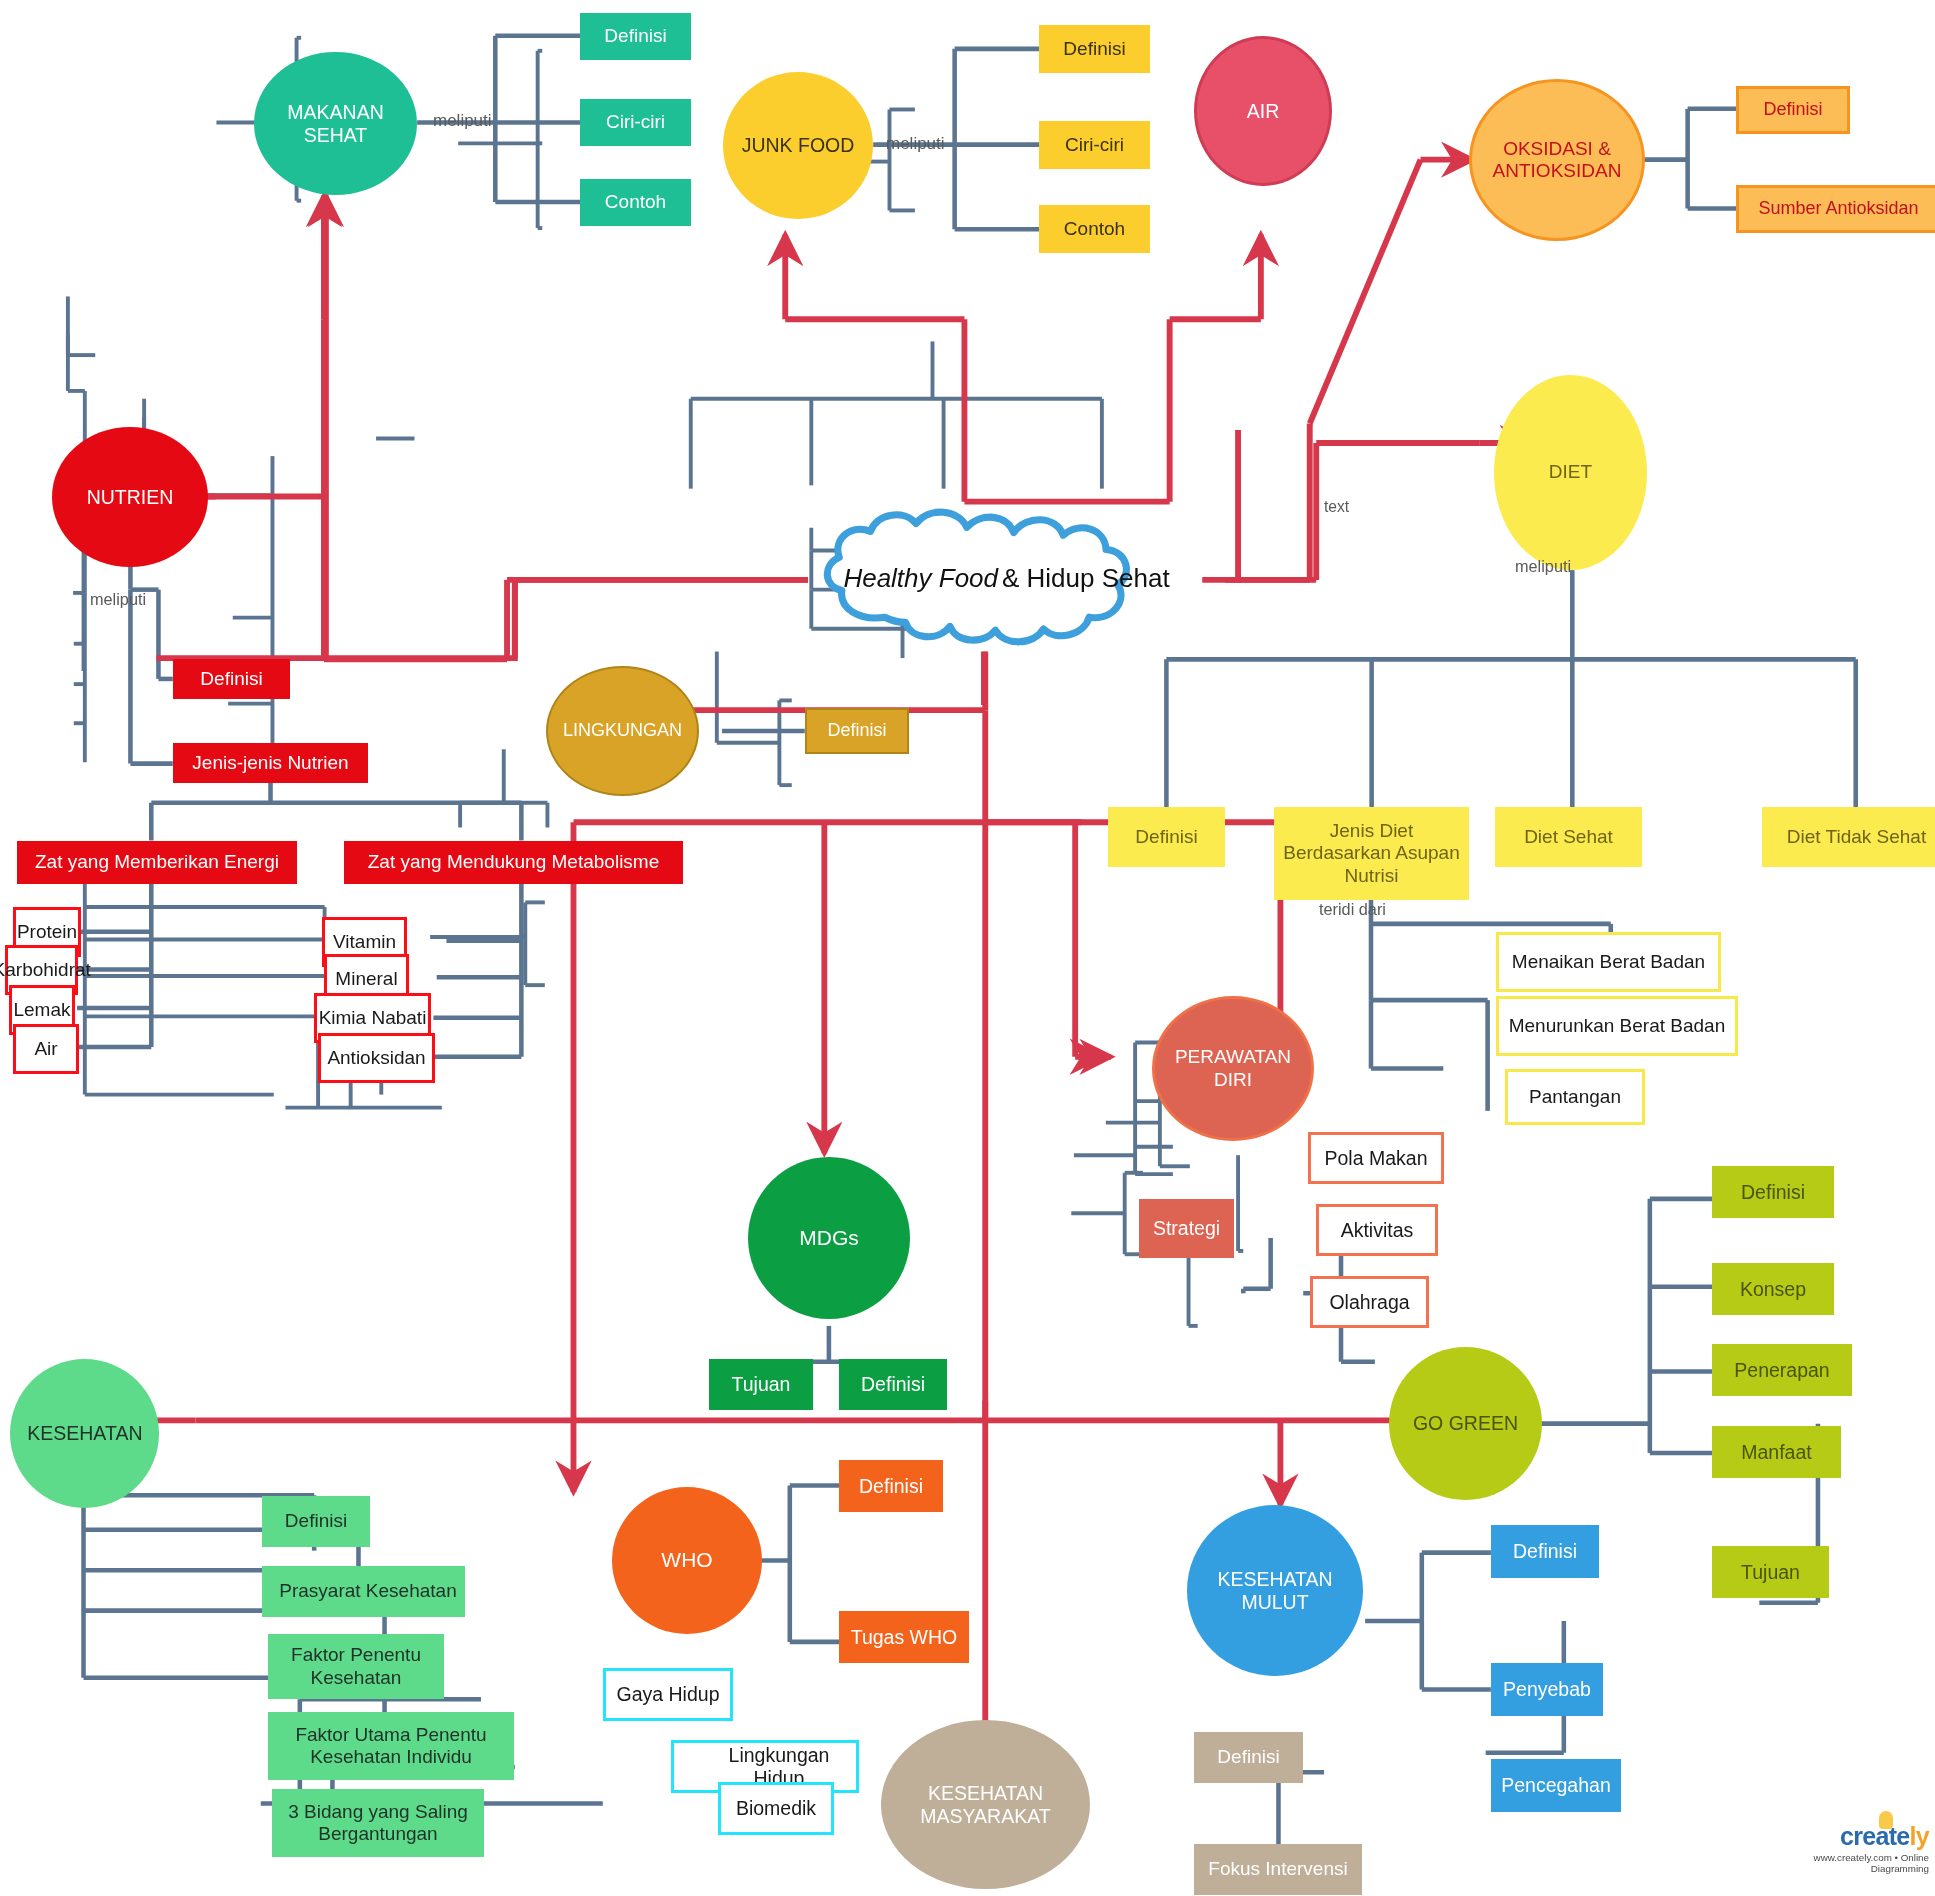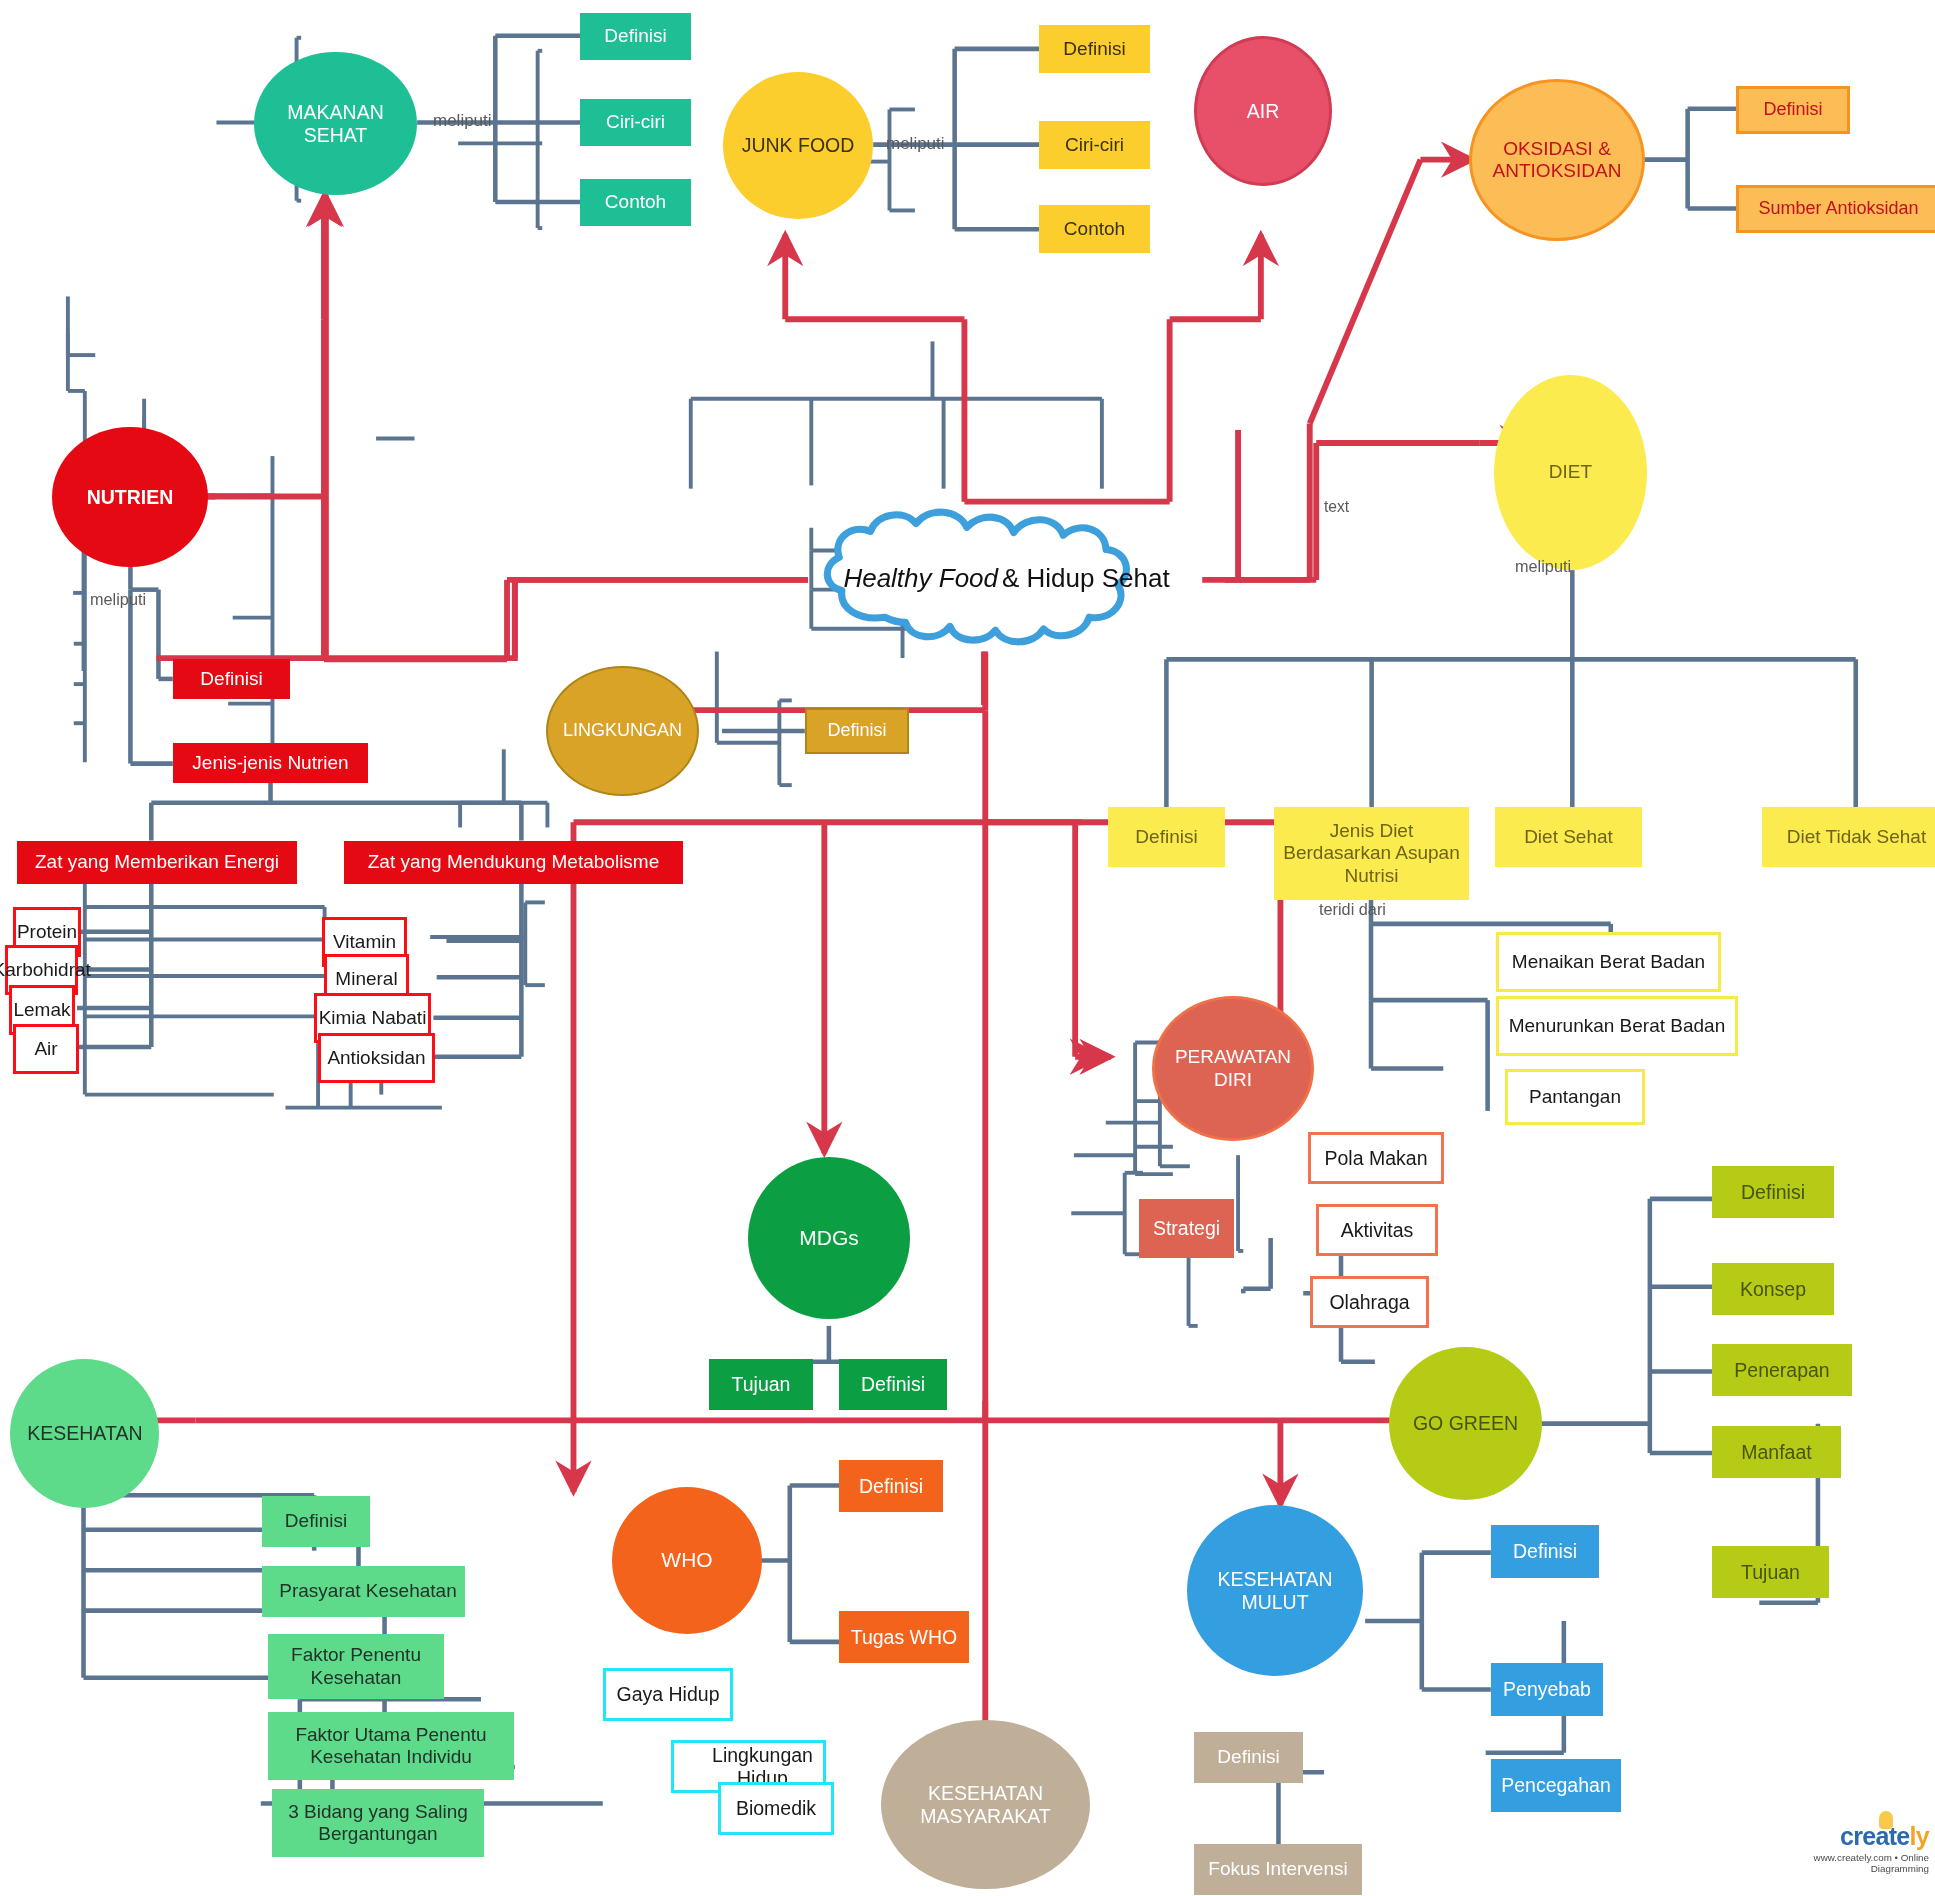--- a/index.html
+++ b/index.html
@@ -13,21 +13,21 @@
   .rect{}
   .lbl{position:absolute;color:#5a5a5a;font-size:17px;white-space:nowrap;}
 
   
   .c-teal{background:#1fbf95;color:#ffffff;}
   .c-teal-box{background:#1fbf95;color:#ffffff;}
   .c-yellowdeep{background:#fbce2d;color:#3b3213;}
   .c-pink{background:#e8506a;color:#ffffff;border:3.9px solid #cf3c53;}
   .c-orange-e{background:#fcbc56;color:#c0111d;border:3.3px solid #f79420;}
   .c-orange-b{background:#fcbc56;color:#c0111d;border:3.3px solid #f79420;}
-  .c-red{background:#e50914;color:#ffffff;font-weight:bold;}
+  .c-red{background:#e50914;color:#ffffff;}
   .c-red-solid{background:#e50914;color:#ffffff;}
   .c-white-red{background:#ffffff;color:#1a1a1a;border:3.3px solid #fd0d16;}
   .c-gold{background:#d9a327;color:#ffffff;border:2.6px solid #b08518;}
   .c-gold-box{background:#d9a327;color:#ffffff;border:2.6px solid #b08518;}
   .c-yellow{background:#fbeb4e;color:#6f6417;}
   .c-yellow-out{background:#ffffff;color:#1a1a1a;border:3.3px solid #f7e94a;}
   .c-salmon{background:#dd6352;color:#ffffff;border:3.3px solid #f07048;}
   .c-salmon-box{background:#dd6352;color:#ffffff;}
   .c-white-salmon{background:#ffffff;color:#1a1a1a;border:3.3px solid #f4724f;}
   .c-green{background:#0b9e43;color:#ffffff;}
@@ -601,21 +601,21 @@
   <div class="node rect c-mintgreen-box" style="left:268px;top:1712px;width:246px;height:68px;font-size:19px;padding:0 5.2px;">
     <span>Faktor Utama Penentu Kesehatan Individu</span>
     </div>
   <div class="node rect c-mintgreen-box" style="left:272px;top:1789px;width:212px;height:68px;font-size:19px;padding:0 5.2px;">
     <span>3 Bidang yang Saling Bergantungan</span>
     </div>
 
   <div class="node rect c-cyan-out" style="left:603px;top:1668px;width:130px;height:53px;font-size:19.5px;">
     <span>Gaya Hidup</span>
     </div>
-  <div class="node rect c-cyan-out" style="left:671px;top:1740px;width:155px;height:53px;font-size:19.5px;padding-left:28px;">
+  <div class="node rect c-cyan-out" style="left:671px;top:1740px;width:188px;height:53px;font-size:19.5px;padding-left:28px;">
     <span>Lingkungan Hidup</span>
     </div>
   <div class="node rect c-cyan-out" style="left:718px;top:1782px;width:116px;height:53px;font-size:19.5px;">
     <span>Biomedik</span>
     </div>
 
   <div class="node ellipse c-taupe" style="left:881px;top:1720px;width:209px;height:169px;font-size:19.5px;white-space:pre-line;">
     <span>KESEHATAN
 MASYARAKAT</span>
   </div>

